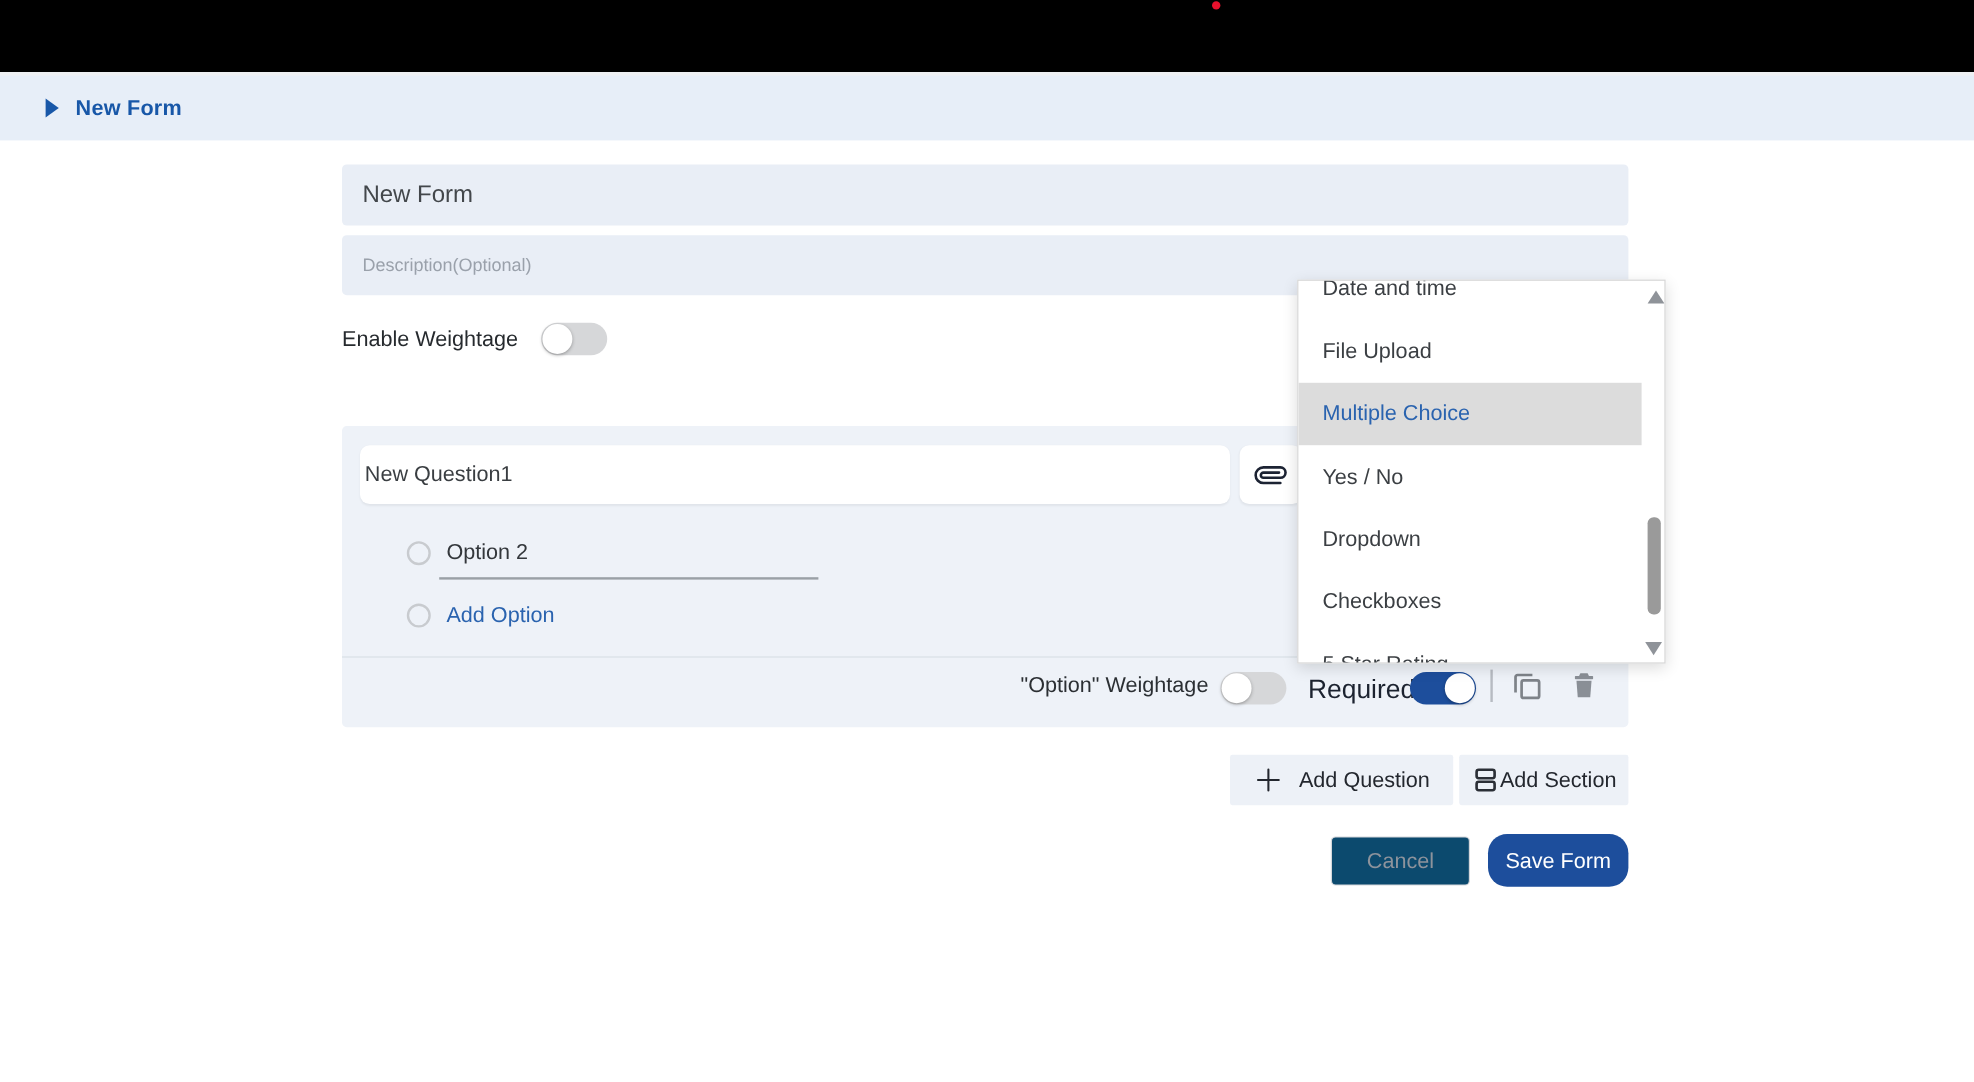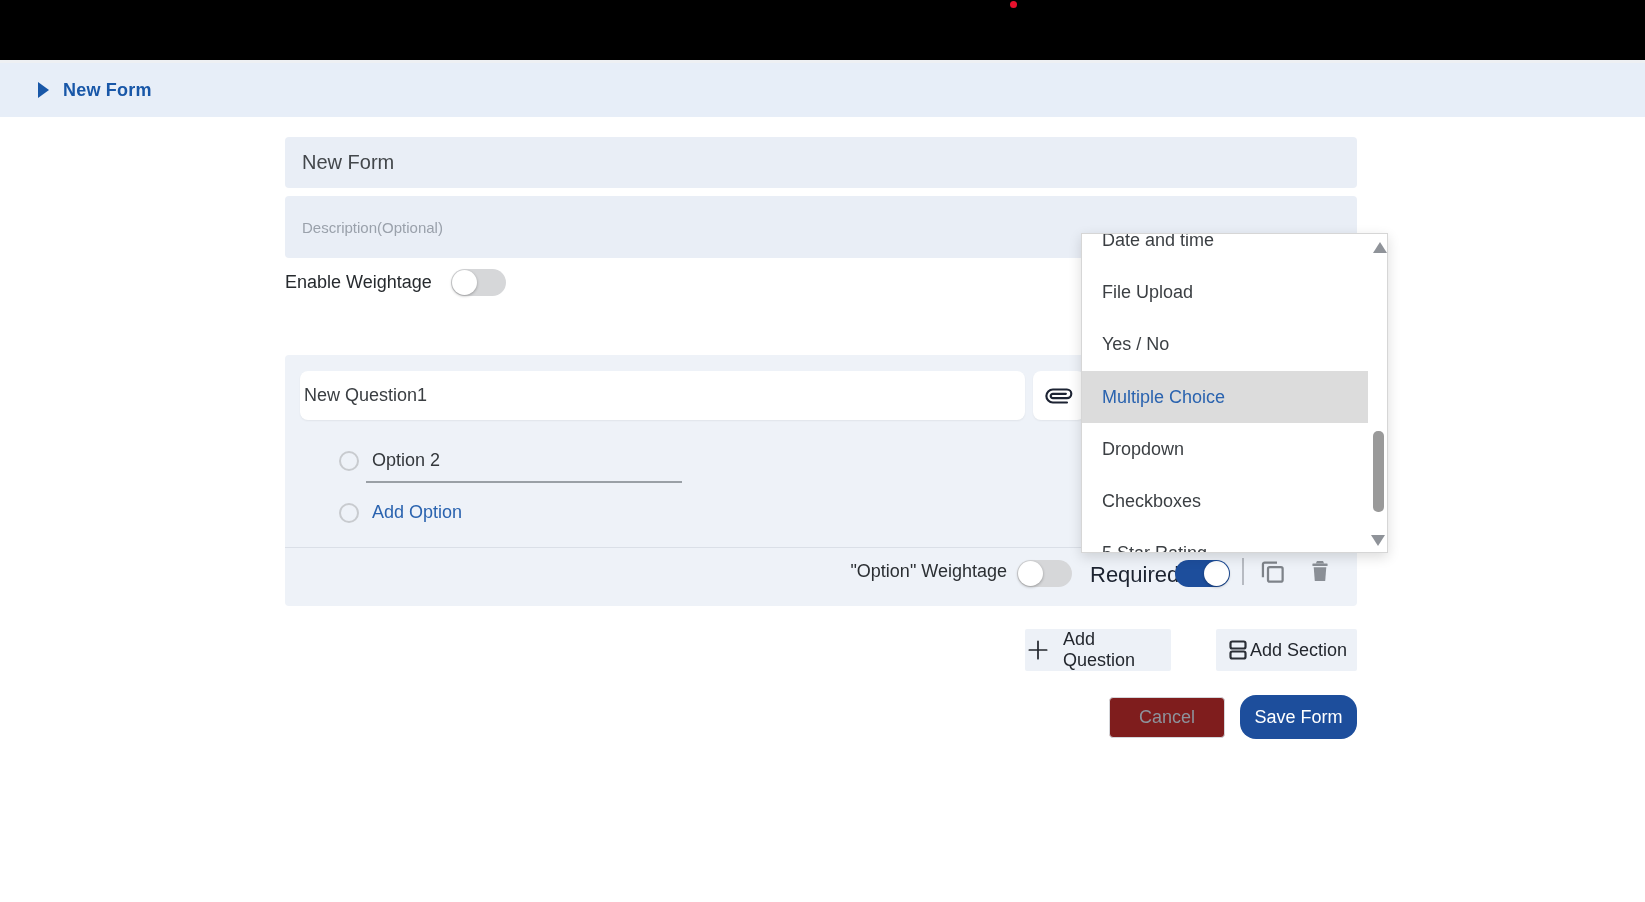--- a/index.html
+++ b/index.html
@@ -11,21 +11,21 @@
   .record-dot{position:absolute;left:1010px;top:1px;width:7px;height:7px;border-radius:50%;background:#e8112d;}
 
   
   .crumb-bar{position:absolute;left:0;top:60px;width:100%;height:57px;background:#e7eef8;border-top:3px solid #eef0f3;box-sizing:border-box;display:flex;align-items:center;padding-left:38px;gap:14px;}
   .crumb-tri{width:0;height:0;border-left:11px solid #1857a8;border-top:8px solid transparent;border-bottom:8px solid transparent;}
   .crumb-label{color:#1857a8;font-size:18px;font-weight:700;letter-spacing:.2px;}
 
   
   .field{position:absolute;left:285px;width:1072px;background:#e9eef6;border:none;border-radius:4px;box-sizing:border-box;padding:0 17px;font-family:"Liberation Sans",sans-serif;outline:none;}
   .title-field{top:137px;height:51px;font-size:20px;color:#43474b;}
-  .desc-field{top:196px;height:62px;font-size:15px;color:#14532d;}
+  .desc-field{top:196px;height:50px;font-size:15px;color:#14532d;}
   .desc-field::placeholder{color:#9aa1ab;opacity:1;}
 
   
   .weightage-row{position:absolute;left:285px;top:268px;height:29px;display:flex;align-items:center;gap:19px;}
   .weightage-label{font-size:18px;color:#262a2e;}
 
   
   .toggle{position:relative;width:55px;height:27px;border-radius:14px;background:#d6d7d9;cursor:pointer;flex:none;}
   .toggle .knob{position:absolute;top:1px;left:1px;width:25px;height:25px;border-radius:50%;background:#fff;box-shadow:0 1px 3px rgba(0,0,0,.3);}
   .toggle.on{background:#1d4e9c;}
@@ -58,23 +58,23 @@
   .dd-panel{position:absolute;left:1081px;top:233px;width:307px;height:320px;background:#fff;border:1px solid #d6d6d6;box-sizing:border-box;box-shadow:0 4px 12px rgba(0,0,0,.14);z-index:10;overflow:hidden;}
   .dd-items{position:absolute;left:0;top:-20px;width:100%;}
   .dd-item{height:52.3px;display:flex;align-items:center;padding-left:20px;box-sizing:border-box;width:286px;font-size:18px;color:#3b3f43;cursor:pointer;}
   .dd-item.selected{background:#dcdcdc;color:#2a63af;}
   .dd-up{position:absolute;left:291px;top:8px;width:0;height:0;border-left:7px solid transparent;border-right:7px solid transparent;border-bottom:11px solid #8f9399;cursor:pointer;}
   .dd-down{position:absolute;left:289px;top:301px;width:0;height:0;border-left:7px solid transparent;border-right:7px solid transparent;border-top:11px solid #8f9399;cursor:pointer;}
   .dd-thumb{position:absolute;left:291px;top:197px;width:11px;height:81px;background:#9a9a9a;border-radius:5px;cursor:pointer;}
 
   
   .btn{position:absolute;display:flex;align-items:center;justify-content:center;font-size:18px;cursor:pointer;box-sizing:border-box;font-family:"Liberation Sans",sans-serif;}
-  .add-q-btn{left:1025px;top:629px;width:146px;height:42px;background:#edf1f7;color:#23272e;gap:12px;border-radius:2px;}
+  .add-q-btn{left:1025px;top:629px;width:186px;height:42px;background:#edf1f7;color:#23272e;gap:12px;border-radius:2px;}
   .add-s-btn{left:1216px;top:629px;width:141px;height:42px;background:#edf1f7;color:#23272e;border-radius:2px;}
-  .cancel-btn{left:1109px;top:697px;width:116px;height:41px;background:#7f1d1d;border:1px solid #d4d6da;border-radius:4px;color:#8d939c;}
+  .cancel-btn{left:1109px;top:697px;width:116px;height:41px;background:#0c4a6e;border:1px solid #d4d6da;border-radius:4px;color:#8d939c;}
   .save-btn{left:1240px;top:695px;width:117px;height:44px;background:#1d4e9c;border:none;border-radius:16px;color:#fff;}
 </style>
 </head>
 <body>
 
 <div id="app">
 
   <div class="topbar">
     <div class="record-dot"></div>
   </div>
@@ -139,22 +139,22 @@
             <path d="M6.2 8.5h11.6l-1 12.7H7.2z"></path>
           </svg>
       </span>
     </div>
   </div>
 
   <div class="dd-panel">
     <div class="dd-items">
       <div class="dd-item">Date and time</div>
       <div class="dd-item">File Upload</div>
+      <div class="dd-item selected">Multiple Choice</div>
       <div class="dd-item">Yes / No</div>
-      <div class="dd-item selected">Multiple Choice</div>
       <div class="dd-item">Dropdown</div>
       <div class="dd-item">Checkboxes</div>
       <div class="dd-item">5 Star Rating</div>
     </div>
     <div class="dd-up"></div>
     <div class="dd-thumb"></div>
     <div class="dd-down"></div>
   </div>
 
   <div class="btn add-q-btn">

